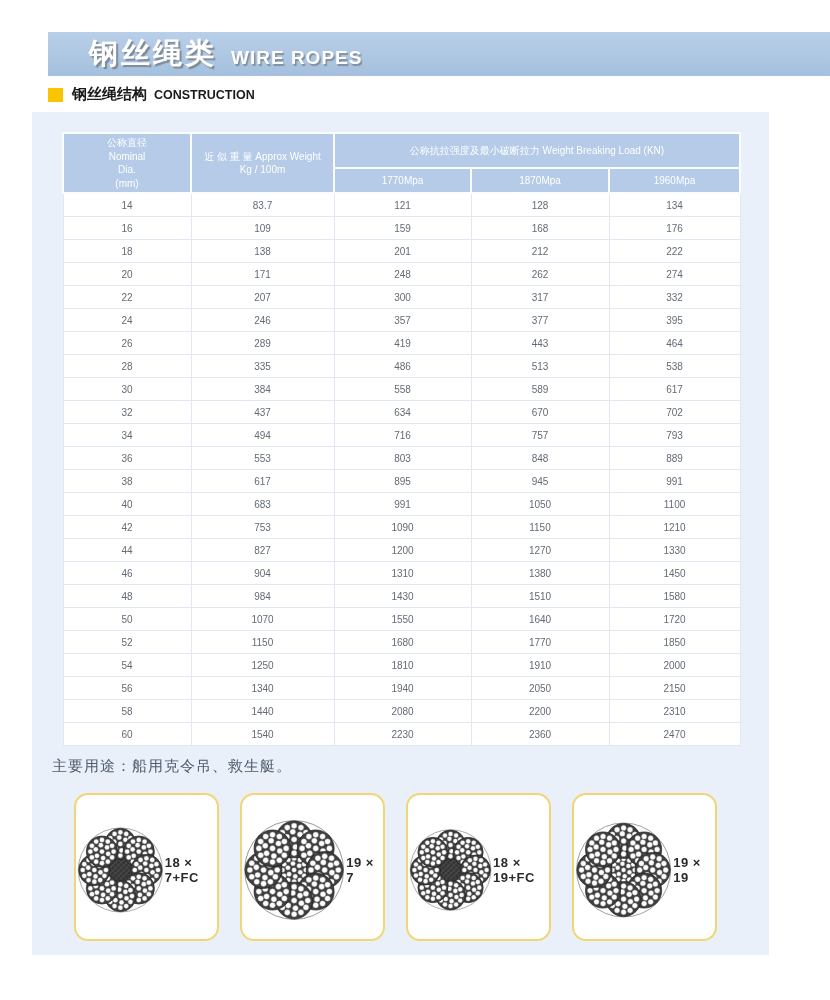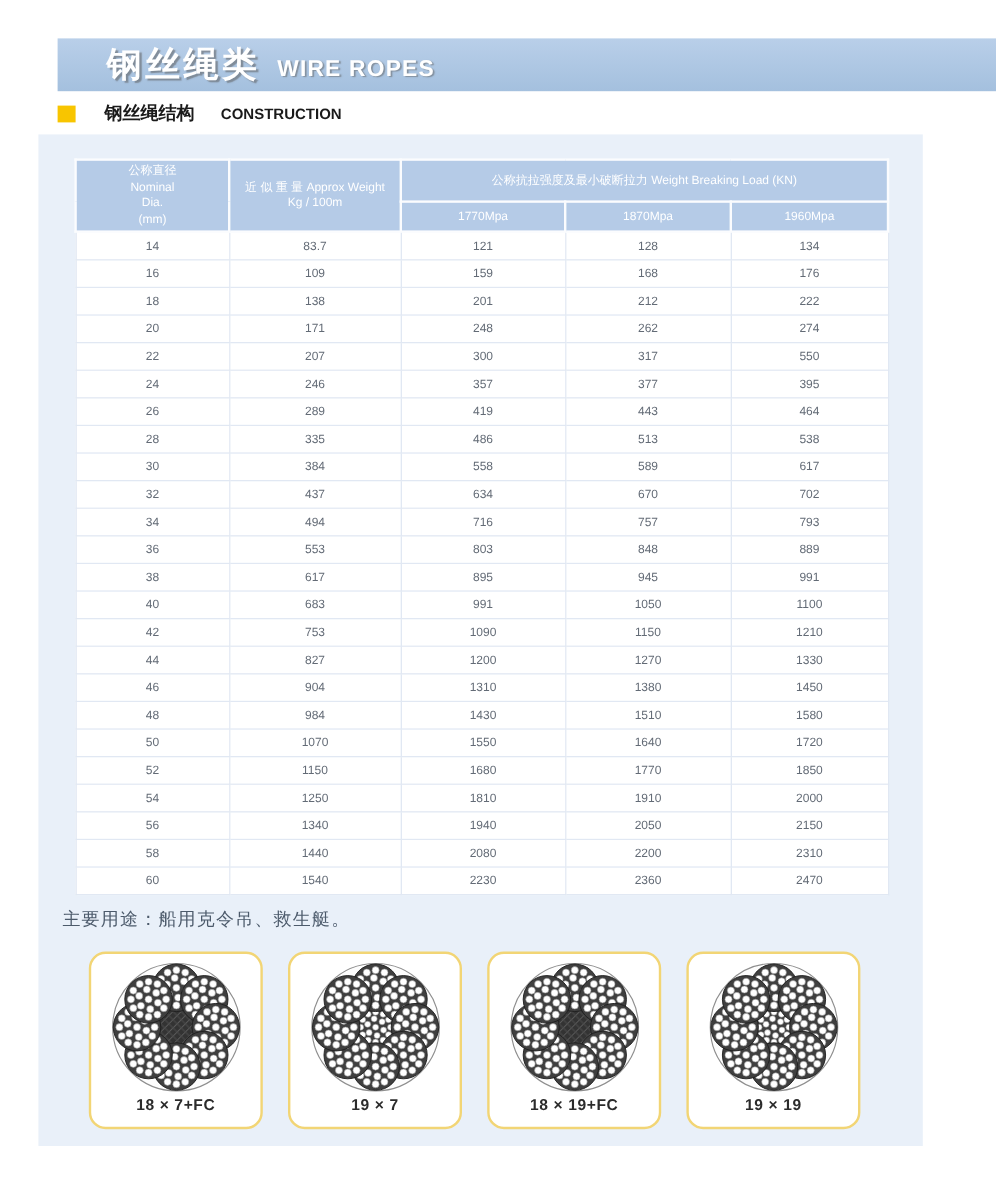--- a/index.html
+++ b/index.html
@@ -15,21 +15,21 @@
   }
   .banner-cn{
     font-size:29px;font-weight:bold;color:#fff;letter-spacing:3px;
     text-shadow:2px 2px 1px rgba(90,90,90,.55);
   }
   .banner-en{
     font-size:19px;font-weight:bold;color:#fff;letter-spacing:1px;margin-top:8px;
     text-shadow:1.5px 1.5px 1px rgba(90,90,90,.5);
   }
   
-  .section-head{position:absolute;left:48px;top:85px;display:flex;align-items:center;gap:24px;}
+  .section-head{position:absolute;left:48px;top:85px;display:flex;align-items:center;gap:9px;}
   .bullet{width:15px;height:14px;background:#f8c500;flex:0 0 auto;}
   .sec-cn{font-size:15px;font-weight:bold;color:#1a1a1a;}
   .sec-en{font-size:12.5px;font-weight:bold;color:#1a1a1a;margin-left:-2px;}
   
   .panel{position:absolute;left:32px;top:112px;width:737px;height:843px;background:#e9f0f9;}
   
   table.spec{border-collapse:collapse;margin:20px 0 0 30px;width:677px;table-layout:fixed;}
   table.spec th{
     background:#b5cbe7;color:#ffffff;font-weight:normal;border:2px solid #fbfcfe;
     font-size:10px;line-height:1.35;padding:2px 0;text-align:center;
@@ -39,21 +39,21 @@
   table.spec td{
     background:#ffffff;border:1px solid #e1e8f3;color:#636b76;font-size:10px;
     height:22px;text-align:center;padding:0;
   }
   
   .footnote{margin:11px 0 0 20px;font-size:15px;color:#4c5a6b;letter-spacing:1px;}
   
   .cards{display:flex;gap:21px;margin:17px 0 0 42px;}
   .card{
     width:145px;height:148px;background:#ffffff;border:2px solid #f2d575;border-radius:14px;
-    box-sizing:border-box;display:flex;flex-direction:column;align-items:center;
+    box-sizing:border-box;display:flex;flex-direction:row;align-items:center;
     justify-content:flex-start;padding-top:5px;
   }
   .card svg.rope{width:112px;height:112px;display:block;}
   .card-label{font-size:13px;font-weight:bold;color:#2b2b2b;margin-top:1px;letter-spacing:.5px;}
 </style>
 </head>
 <body>
 
 <svg width="0" height="0" style="position:absolute">
   <defs>
@@ -133,21 +133,21 @@
           <td>171</td>
           <td>248</td>
           <td>262</td>
           <td>274</td>
         </tr>
         <tr>
           <td>22</td>
           <td>207</td>
           <td>300</td>
           <td>317</td>
-          <td>550</td>
+          <td>332</td>
         </tr>
         <tr>
           <td>24</td>
           <td>246</td>
           <td>357</td>
           <td>377</td>
           <td>395</td>
         </tr>
         <tr>
           <td>26</td>

